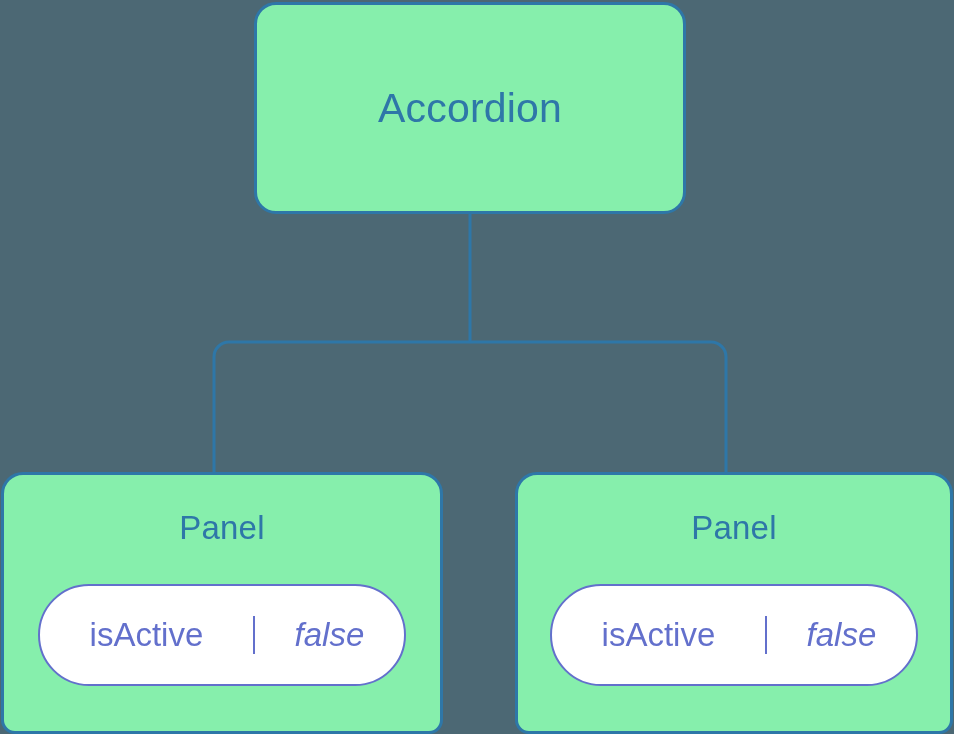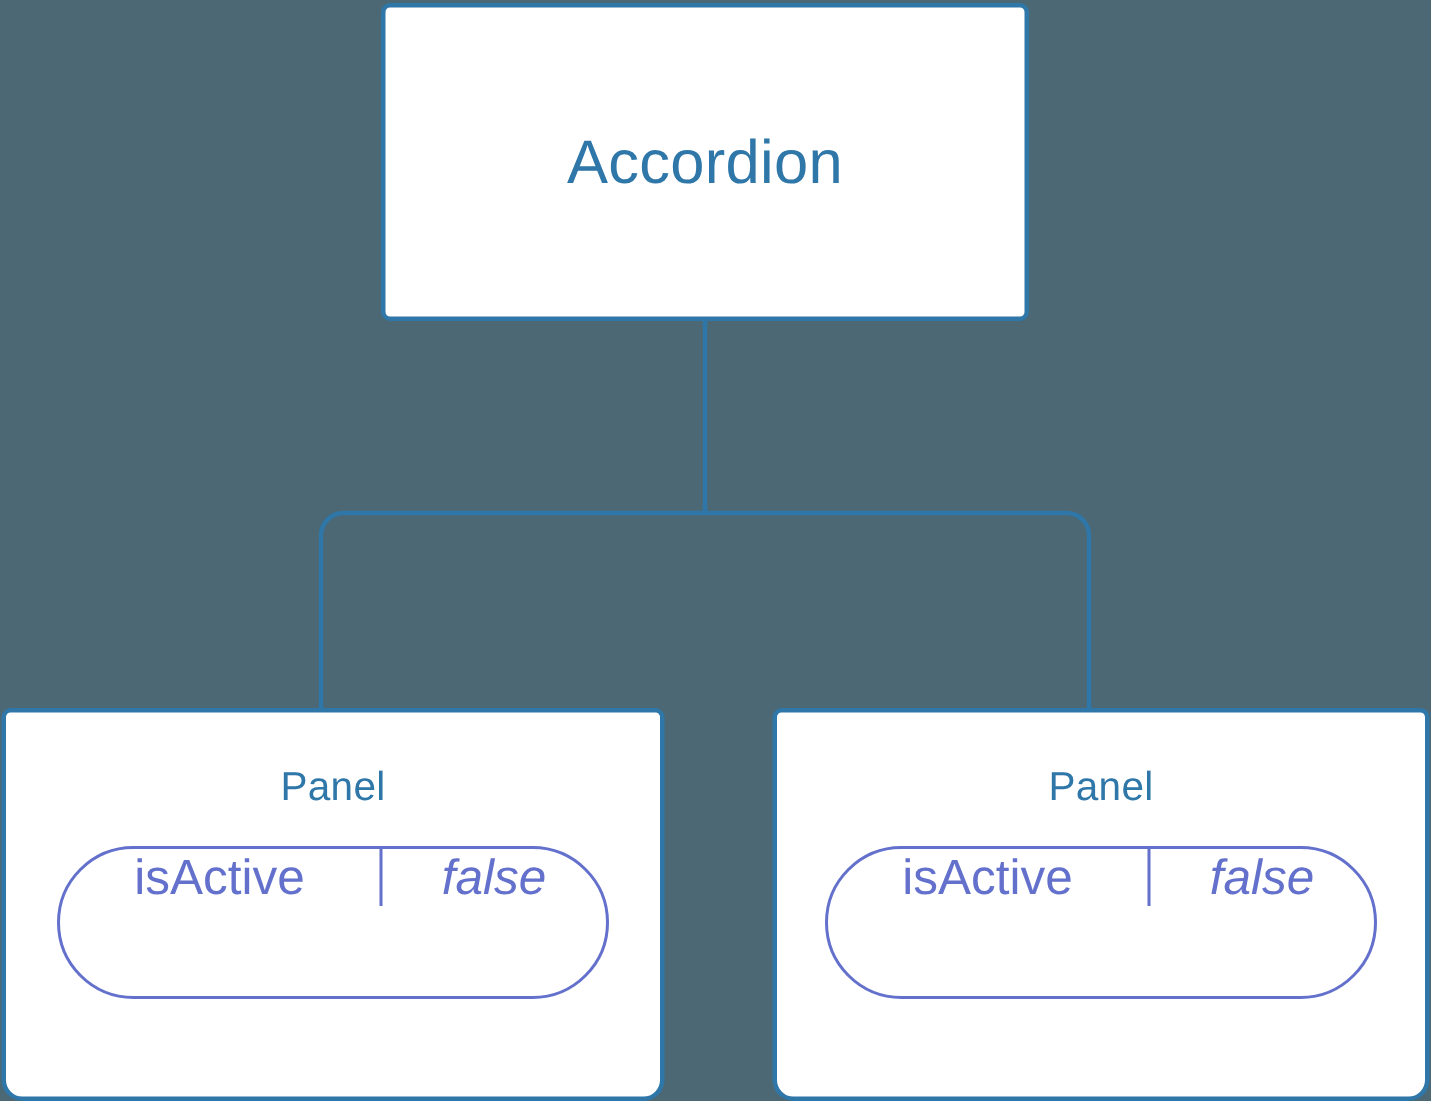--- a/index.html
+++ b/index.html
@@ -35,23 +35,23 @@
     stroke: #2e77a8;
     stroke-width: 3;
     stroke-linecap: butt;
     stroke-linejoin: round;
   }
 
   
   .node-box {
     position: absolute;
     box-sizing: border-box;
-    background: #ffffff;
+    background: #86efac;
     border: 3px solid #2e77a8;
-    border-radius: 6px;
+    border-radius: 22px;
     display: flex;
     flex-direction: column;
     align-items: center;
   }
   .node-title {
     color: #2e77a8;
     font-weight: 400;
     letter-spacing: 0.2px;
     white-space: nowrap;
   }
@@ -77,34 +77,34 @@
   }
   #node-panel-left {
     left: 1px;
     width: 442px;
   }
   #node-panel-right {
     left: 515px;
     width: 438px;
   }
   .node-panel .node-title {
-    font-size: 27px;
+    font-size: 33px;
     line-height: 1;
   }
 
   
   .state-pill {
-    margin-top: 26px;
+    margin-top: 40px;
     box-sizing: border-box;
     height: 102px;
     border: 2px solid #6370cc;
     border-radius: 51px;
     background: #ffffff;
     display: flex;
-    align-items: flex-start;
+    align-items: center;
     overflow: hidden;
   }
   .pill-key, .pill-value {
     display: flex;
     align-items: center;
     justify-content: center;
     color: #6370cc;
     font-size: 33px;
     white-space: nowrap;
   }

